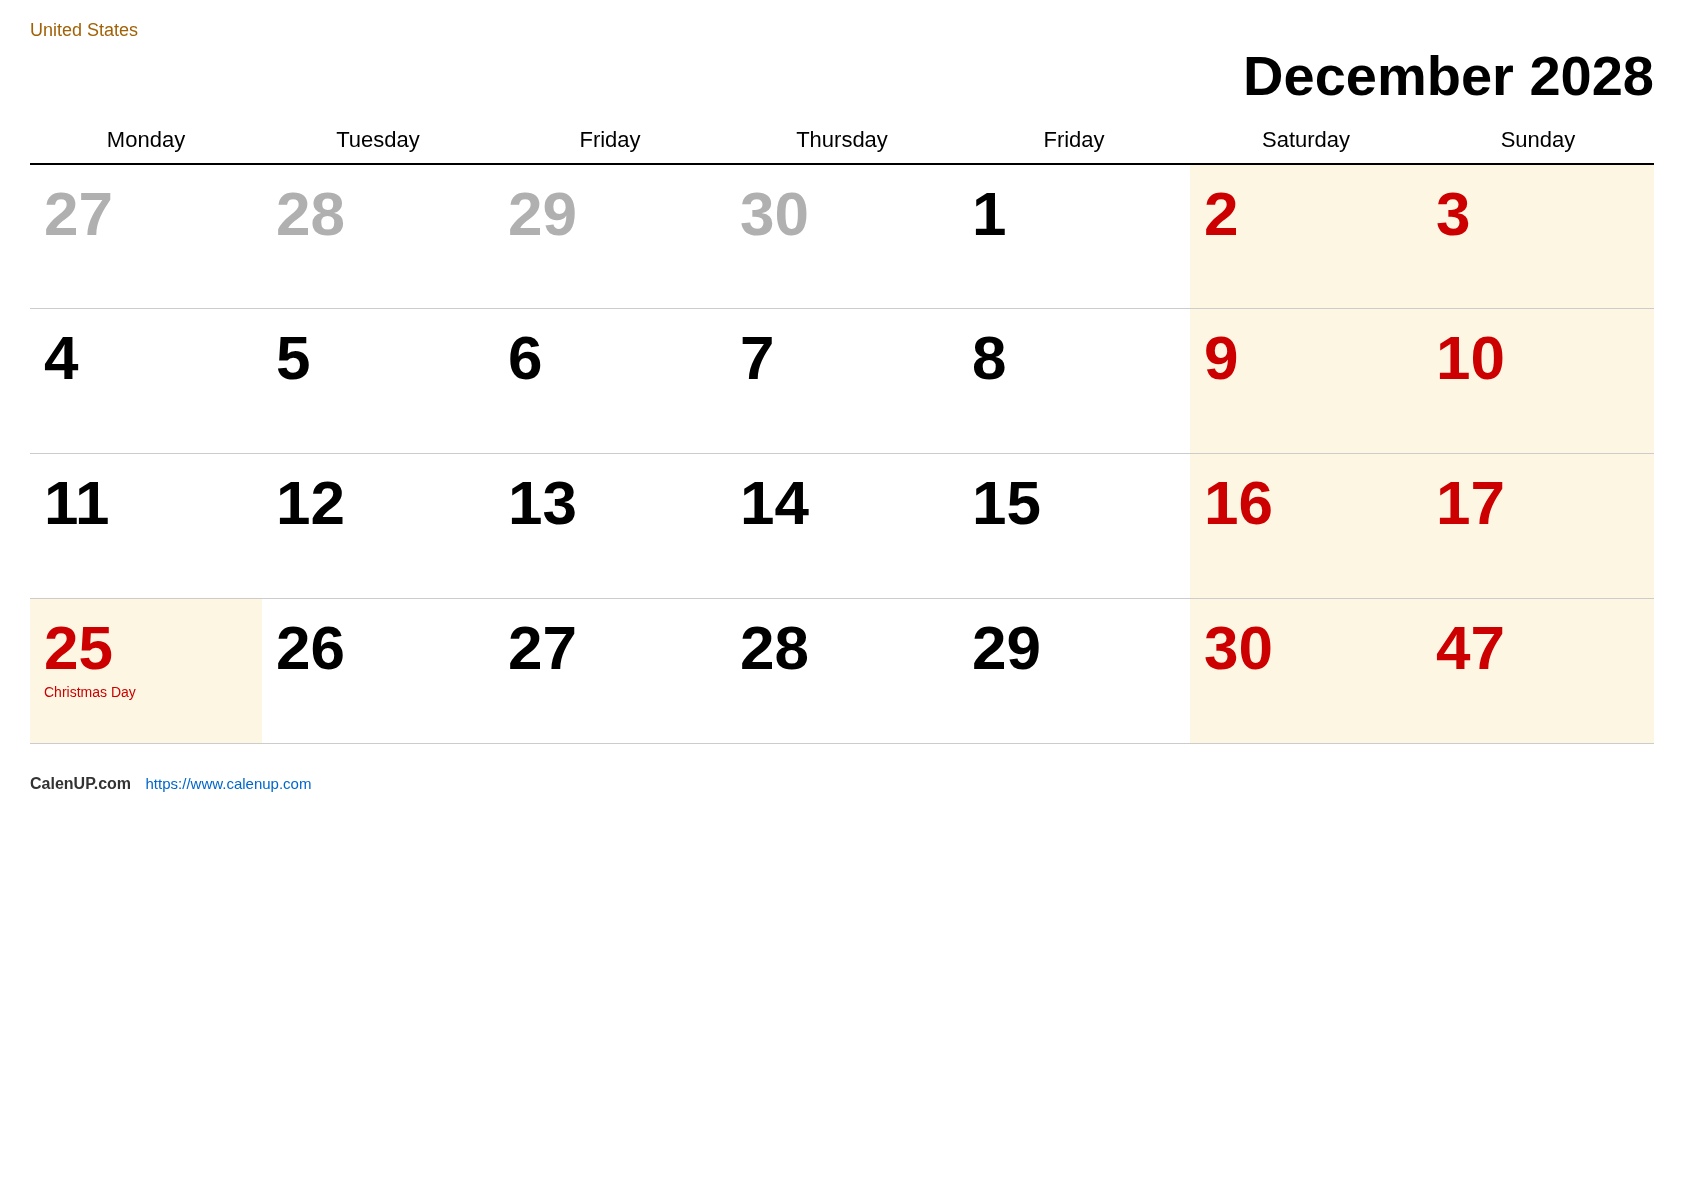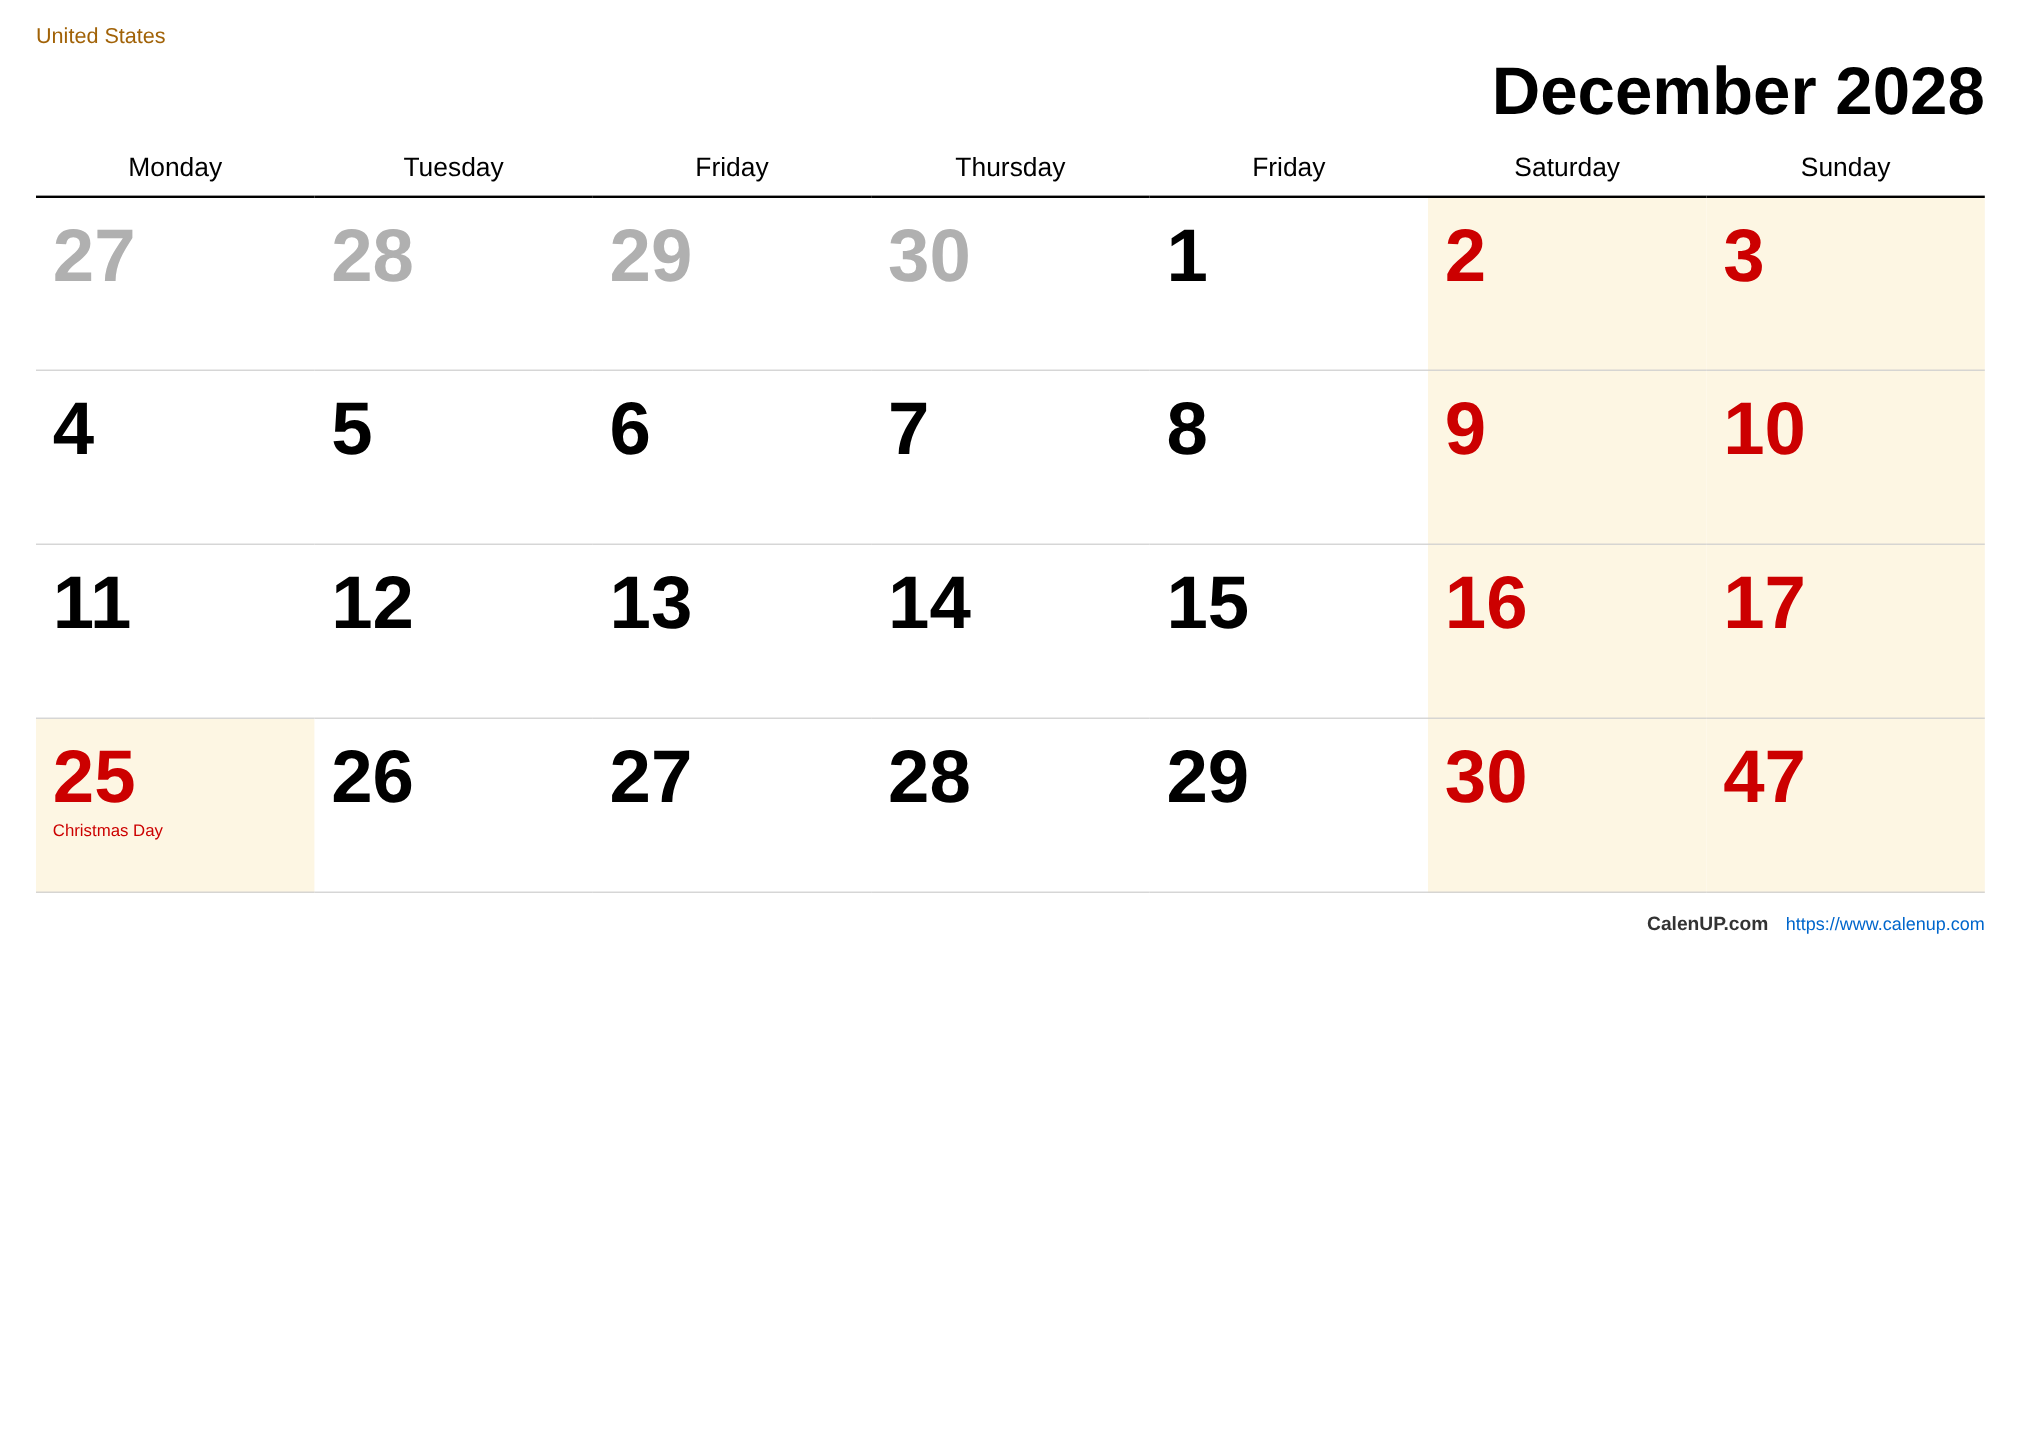--- a/index.html
+++ b/index.html
@@ -88,22 +88,22 @@
       font-size: 14px;
       color: #cc0000;
       margin-top: 2px;
     }
 
     .weekend-bg {
       background-color: #fdf6e3;
     }
 
     .footer {
-      text-align: right;
-      margin-top: 18px;
+      text-align: left;
+      margin-top: 31px;
       font-size: 16px;
       color: #555;
     }
 
     .footer .site-name {
       font-weight: bold;
       color: #333;
       font-size: 16px;
     }
 

